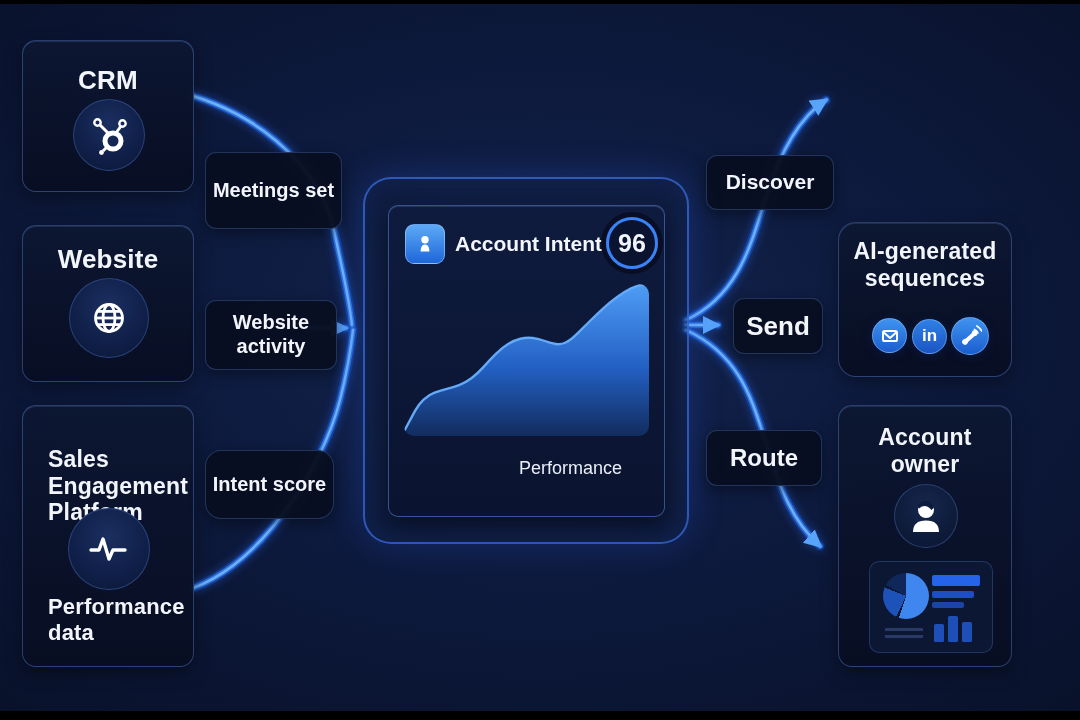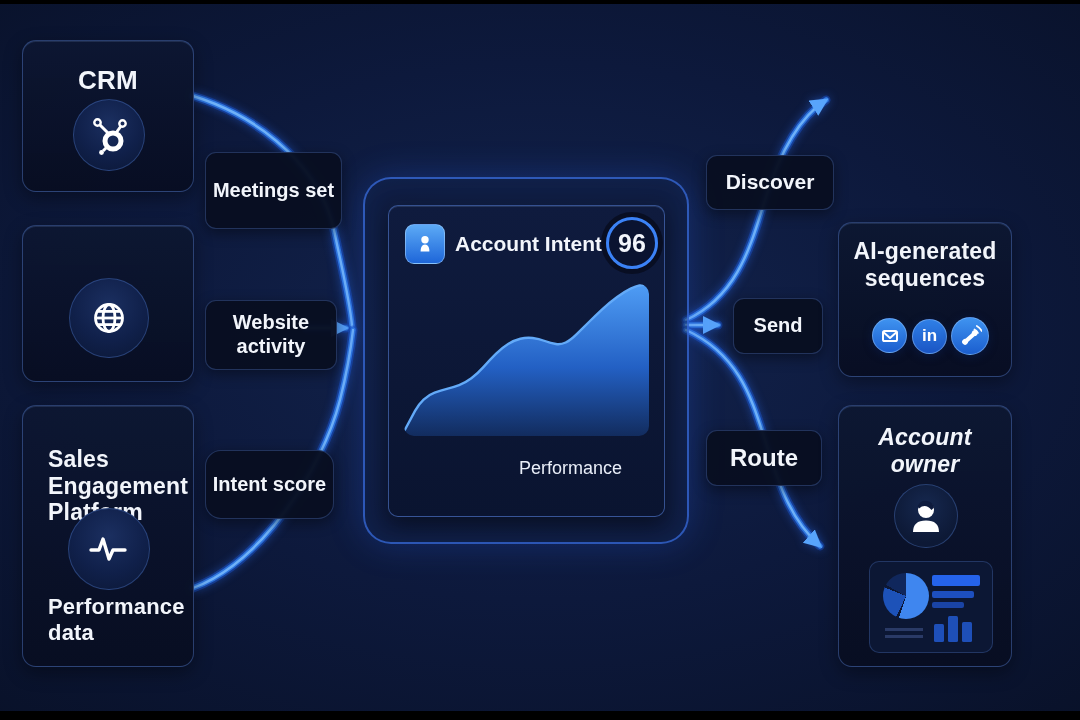--- a/index.html
+++ b/index.html
@@ -145,20 +145,21 @@
           <line x1="7" y1="-2" x2="12" y2="-9" stroke-width="3"></line>
           <circle cx="13.5" cy="-11.5" r="3.2" stroke-width="2.4"></circle>
           <line x1="-2" y1="12" x2="-6" y2="16" stroke-width="3"></line>
           <circle cx="-7.5" cy="17.5" r="2.4" fill="#fff" stroke="none"></circle>
         </g>
       </svg>
     </div>
   </div>
 
   <div class="box" style="left:22px;top:225px;width:170px;height:155px;">
+    <div class="box-title centered" style="padding-top:18px;font-size:26px;">Website</div>
     <div class="icon-circle" style="left:46px;top:52px;width:78px;height:78px;">
       <svg width="46" height="46" viewBox="-23 -23 46 46">
         <g stroke="#fff" stroke-width="2.8" fill="none">
           <circle r="13.5"></circle>
           <ellipse rx="6" ry="13.5"></ellipse>
           <line x1="-13.5" y1="0" x2="13.5" y2="0"></line>
           <line x1="-11.6" y1="-6.6" x2="11.6" y2="-6.6"></line>
           <line x1="-11.6" y1="6.6" x2="11.6" y2="6.6"></line>
         </g>
       </svg>
@@ -209,29 +210,29 @@
         <path fill="url(#areaGrad)" d="M0,97 Q3,88 4.5,83.5 Q6,79 8,76 Q10,73 12.5,71.5 Q15,70 17.5,69 Q20,68 22.5,66.5 Q25,65 27.5,62 Q30,59 32.5,54.5 Q35,50 37.5,46 Q40,42 42.5,39.5 Q45,37 47.5,36 Q50,35 52.5,35.5 Q55,36 57.5,37.5 Q60,39 62,39.5 Q64,40 66,38.5 Q68,37 70.5,33 Q73,29 75.5,25 Q78,21 81,16.5 Q84,12 87,8.5 Q90,5 92.5,3 Q95,1 97.5,0.5 L100,0 L100,100 L0,100 Z"></path>
         <path fill="none" stroke="#63aaf8" stroke-width="2.4" vector-effect="non-scaling-stroke" stroke-linecap="round" d="M0,97 Q3,88 4.5,83.5 Q6,79 8,76 Q10,73 12.5,71.5 Q15,70 17.5,69 Q20,68 22.5,66.5 Q25,65 27.5,62 Q30,59 32.5,54.5 Q35,50 37.5,46 Q40,42 42.5,39.5 Q45,37 47.5,36 Q50,35 52.5,35.5 Q55,36 57.5,37.5 Q60,39 62,39.5 Q64,40 66,38.5 Q68,37 70.5,33 Q73,29 75.5,25 Q78,21 81,16.5 Q84,12 87,8.5 Q90,5 92.5,3 Q95,1 97.5,0.5 L100,0"></path>
       </svg>
     </div>
     <div id="perf-label">Performance</div>
   </div>
 
   <div class="flow-label" style="left:706px;top:155px;width:126px;height:53px;font-size:21px;">
     <span>Discover</span>
   </div>
-  <div class="flow-label" style="left:733px;top:298px;width:88px;height:54px;font-size:20px;">
+  <div class="flow-label" style="left:733px;top:298px;width:88px;height:54px;font-size:26px;">
     <span>Send</span>
   </div>
   <div class="flow-label" style="left:706px;top:430px;width:114px;height:54px;font-size:24px;">
     <span>Route</span>
   </div>
 
 
-  <div class="box" style="left:838px;top:222px;width:172px;height:153px;">
+  <div class="box" style="left:838px;top:222px;width:172px;height:153px;border-radius:18px;">
     <div class="box-title centered" style="padding:15px 8px 0;font-size:23px;">AI-generated sequences</div>
     <div class="blue-dot" style="left:33px;top:95px;width:33px;height:33px;">
       <svg width="22" height="22" viewBox="-11 -11 22 22">
         <rect x="-7" y="-5" width="14" height="10" rx="1.6" fill="none" stroke="#fff" stroke-width="2"></rect>
         <path d="M-6.5,-3.8 L0,2 L6.5,-3.8" stroke="#fff" stroke-width="2" fill="none" stroke-linejoin="round"></path>
       </svg>
     </div>
     <div class="blue-dot" style="left:73px;top:96px;width:33px;height:33px;background:linear-gradient(180deg,#2f7fe6 0%,#1a55c4 100%);">
       <span style="font-size:17px;font-weight:700;color:#fff;line-height:1;margin-top:-2px;">in</span>
     </div>
@@ -241,21 +242,21 @@
           <rect x="-7" y="-2" width="14" height="4.2" rx="2.1" fill="#fff"></rect>
           <circle cx="-6.6" cy="0" r="2.9" fill="#fff"></circle>
           <circle cx="6.6" cy="0" r="2.9" fill="#fff"></circle>
         </g>
         <path d="M4.5,-6.5 a8,8 0 0 1 3.4,3.4 M6.8,-10 a12,12 0 0 1 5,5" stroke="#fff" stroke-width="1.7" fill="none" stroke-linecap="round"></path>
       </svg>
     </div>
   </div>
 
   <div class="box" style="left:838px;top:405px;width:172px;height:260px;">
-    <div class="box-title centered" style="padding:18px 20px 0;font-size:23px;font-style:italic;">Account owner</div>
+    <div class="box-title centered" style="padding:18px 20px 0;font-size:23px;">Account owner</div>
     <div class="avatar-circle" style="left:55px;top:78px;width:62px;height:62px;">
       <svg width="44" height="44" viewBox="-22 -22 44 44">
         <circle cx="0" cy="-6" r="8" fill="#fff"></circle>
         <path d="M-8.5,-9.5 q3,-7 10,-5.5 q6,1.5 6.5,6.5 l-2.5,2.5 q-6,-7 -12.5,-1.5 z" fill="#0e1b3d"></path>
         <path d="M-13,16 q0,-11.5 13,-11.5 q13,0 13,11.5 z" fill="#fff"></path>
       </svg>
     </div>
     <div class="dash-card" style="left:30px;top:155px;width:122px;height:90px;">
       <div style="position:absolute;left:13px;top:11px;width:46px;height:46px;border-radius:50%;
                   background:conic-gradient(#3f86ef 0deg 198deg, #0c1734 198deg 205deg, #1d52b8 205deg 292deg, #0c1734 292deg 299deg, #10275c 299deg 360deg);"></div>

